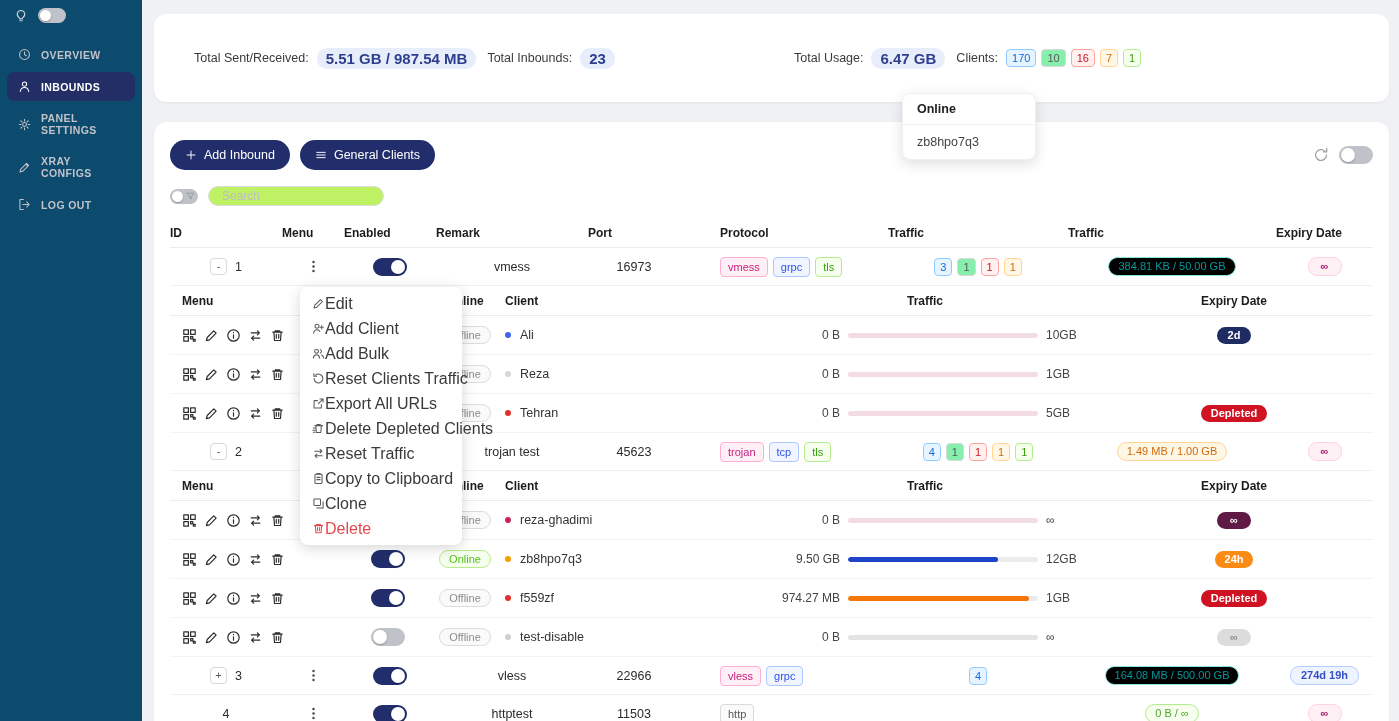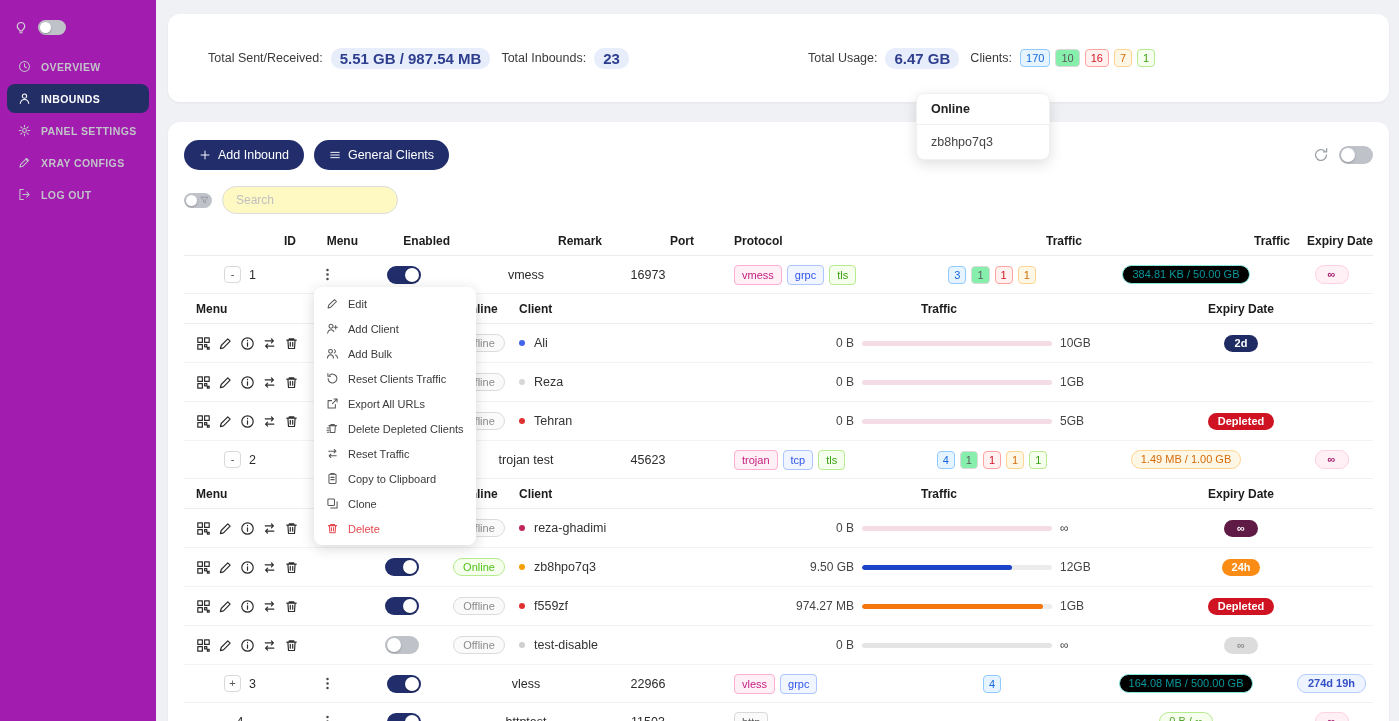--- a/index.html
+++ b/index.html
@@ -1,19 +1,19 @@
 <!DOCTYPE html>
 <html><head>
 <meta charset="utf-8">
 <style>
 *{box-sizing:border-box;margin:0;padding:0}
 html,body{width:1399px;height:721px;overflow:hidden;font-family:"Liberation Sans","DejaVu Sans",sans-serif;background:#f0f1f4;color:#333}
 .app{display:flex;width:100%;height:100%}
 
-.sidebar{width:156px;background:#a21caf;flex-shrink:0;padding-top:16px}
+.sidebar{width:142px;background:#0c4a6e;flex-shrink:0;padding-top:4px}
 .theme-row{display:flex;align-items:center;gap:10px;padding:4px 12px 14px 14px;color:#cfcfd4}
 .theme-row .ic{width:14px;height:14px}
 .side-item{display:flex;align-items:center;gap:10px;margin:3px 7px;padding:8px 11px;border-radius:8px;font-size:10.5px;font-weight:600;letter-spacing:.4px;color:#c2c3c9;cursor:pointer}
 .side-item .ic{width:13px;height:13px;flex-shrink:0}
 .side-item.active{background:#232e66;color:#fff}
 
 .main{flex:1;padding:14px 10px 0 12px;position:relative;overflow:hidden}
 .card{background:#fff;border-radius:12px;box-shadow:0 1px 3px rgba(0,0,0,.05)}
 .stats-card{height:88px;display:flex;align-items:center;padding:0 40px;margin-bottom:20px}
 .stats-col{display:flex;flex-direction:row;gap:11px}
@@ -28,37 +28,37 @@
 .pop-item{padding:10px 14px;font-size:12.5px;color:#444}
 
 .inbounds-card{position:relative;height:640px;padding:18px 16px 0;overflow:hidden}
 .toolbar{display:flex;align-items:center;gap:10px}
 .btn-primary{background:#212e6b;color:#fff;border:none;border-radius:16px;height:30px;padding:0 15px;display:inline-flex;align-items:center;gap:7px;font-size:12.5px;font-family:inherit;cursor:pointer}
 .btn-primary .ic{width:12px;height:12px}
 .toolbar-right{margin-left:auto;display:flex;align-items:center;gap:10px;color:#9aa0a6}
 .ricon{display:inline-flex;cursor:pointer}
 .ricon .ic{width:16px;height:16px}
 .search-row{margin-top:16px;display:flex;align-items:center;gap:10px}
-.search{height:28px;width:176px;border:1px solid #dcdcdc;border-radius:14px;padding:0 13px;font-size:12px;color:#333;outline:none;font-family:inherit;background:#fef9c3}
+.search{height:20px;width:176px;border:1px solid #dcdcdc;border-radius:14px;padding:0 13px;font-size:12px;color:#333;outline:none;font-family:inherit;background:#bef264}
 .search::placeholder{color:#bfbfbf}
 
 .switch{position:relative;width:34px;height:18px;border-radius:10px;display:inline-block;vertical-align:middle;cursor:pointer;flex-shrink:0}
 .switch .knob{position:absolute;top:2px;left:2px;width:14px;height:14px;background:#fff;border-radius:50%;box-shadow:0 1px 2px rgba(0,0,0,.25)}
 .switch.on{background:#212e6b}
 .switch.on .knob{left:auto;right:2px}
 .switch.off{background:#bfc3c9}
 .switch.sm{width:28px;height:15px}
 .switch.sm .knob{width:11px;height:11px}
 .switch .funnel{position:absolute;right:3px;top:50%;transform:translateY(-50%);display:flex;color:#8b8f96}
 .switch .funnel .ic{width:9px;height:9px}
 
 #table{margin-top:12px}
 .thead,.trow{display:grid;grid-template-columns:112px 62px 92px 152px 92px 208px 180px 208px 1fr;align-items:center}
 .thead{height:30px;border-bottom:1px solid #ececec}
-.th{font-size:12px;font-weight:700;color:#1c1c1c;text-align:right}
+.th{font-size:12px;font-weight:700;color:#1c1c1c;text-align:left}
 .th5{text-align:left;padding-left:40px}
 .trow{height:38px;border-bottom:1px solid #f1f1f1}
 .cell{font-size:12.5px;color:#2b2b2b}
 .center{text-align:center;display:flex;align-items:center;justify-content:center;gap:5px}
 .idcell{display:flex;align-items:center;justify-content:center;gap:8px}
 .xbtn{width:17px;height:17px;border:1px solid #d9d9d9;border-radius:4px;background:#fff;color:#555;font-size:11px;line-height:1;display:inline-flex;align-items:center;justify-content:center;cursor:pointer;font-family:inherit}
 .more{display:inline-flex;cursor:pointer;color:#4a4a4a}
 .more .ic{width:15px;height:15px}
 .proto{display:flex;align-items:center;gap:5px;padding-left:40px}
 
@@ -101,21 +101,21 @@
 .e-solid-gray{background:#d6d6d6;color:#595959}
 .e-solid-red{background:#cf1322;color:#fff}
 .e-solid-orange{background:#fa8c16;color:#fff}
 .e-solid-plum{background:#5f1a45;color:#fff}
 .e-solid-lightgray{background:#dcdcdc;color:#8c8c8c}
 .status{display:inline-block;font-size:11px;line-height:16px;padding:0 9px;border-radius:9px;border:1px solid;white-space:nowrap}
 .st-off{background:#fafafa;border-color:#dcdcdc;color:#8c8c8c}
 .st-on{background:#f6ffed;border-color:#b7eb8f;color:#52c41a}
 
 .ctx{position:absolute;left:146px;top:165px;width:162px;background:#fff;border-radius:8px;box-shadow:0 3px 14px rgba(0,0,0,.16);padding:4px;z-index:30}
-.ctx-item{display:flex;align-items:center;gap:9px;height:25px;padding:0 8px;font-size:11px;color:#3a3a3a;border-radius:4px;cursor:pointer;white-space:nowrap}
+.ctx-item{display:flex;align-items:center;height:25px;padding:0 8px;font-size:16px;color:#3a3a3a;border-radius:4px;cursor:pointer;white-space:nowrap}
 .cic{display:inline-flex;color:#595959}
 .cic .ic{width:13px;height:13px}
 .ctx-item.danger{color:#e5484d}
 .ctx-item.danger .cic{color:#e5484d}
 </style>
 </head>
 <body>
 
 <div class="app">
   <aside class="sidebar">

